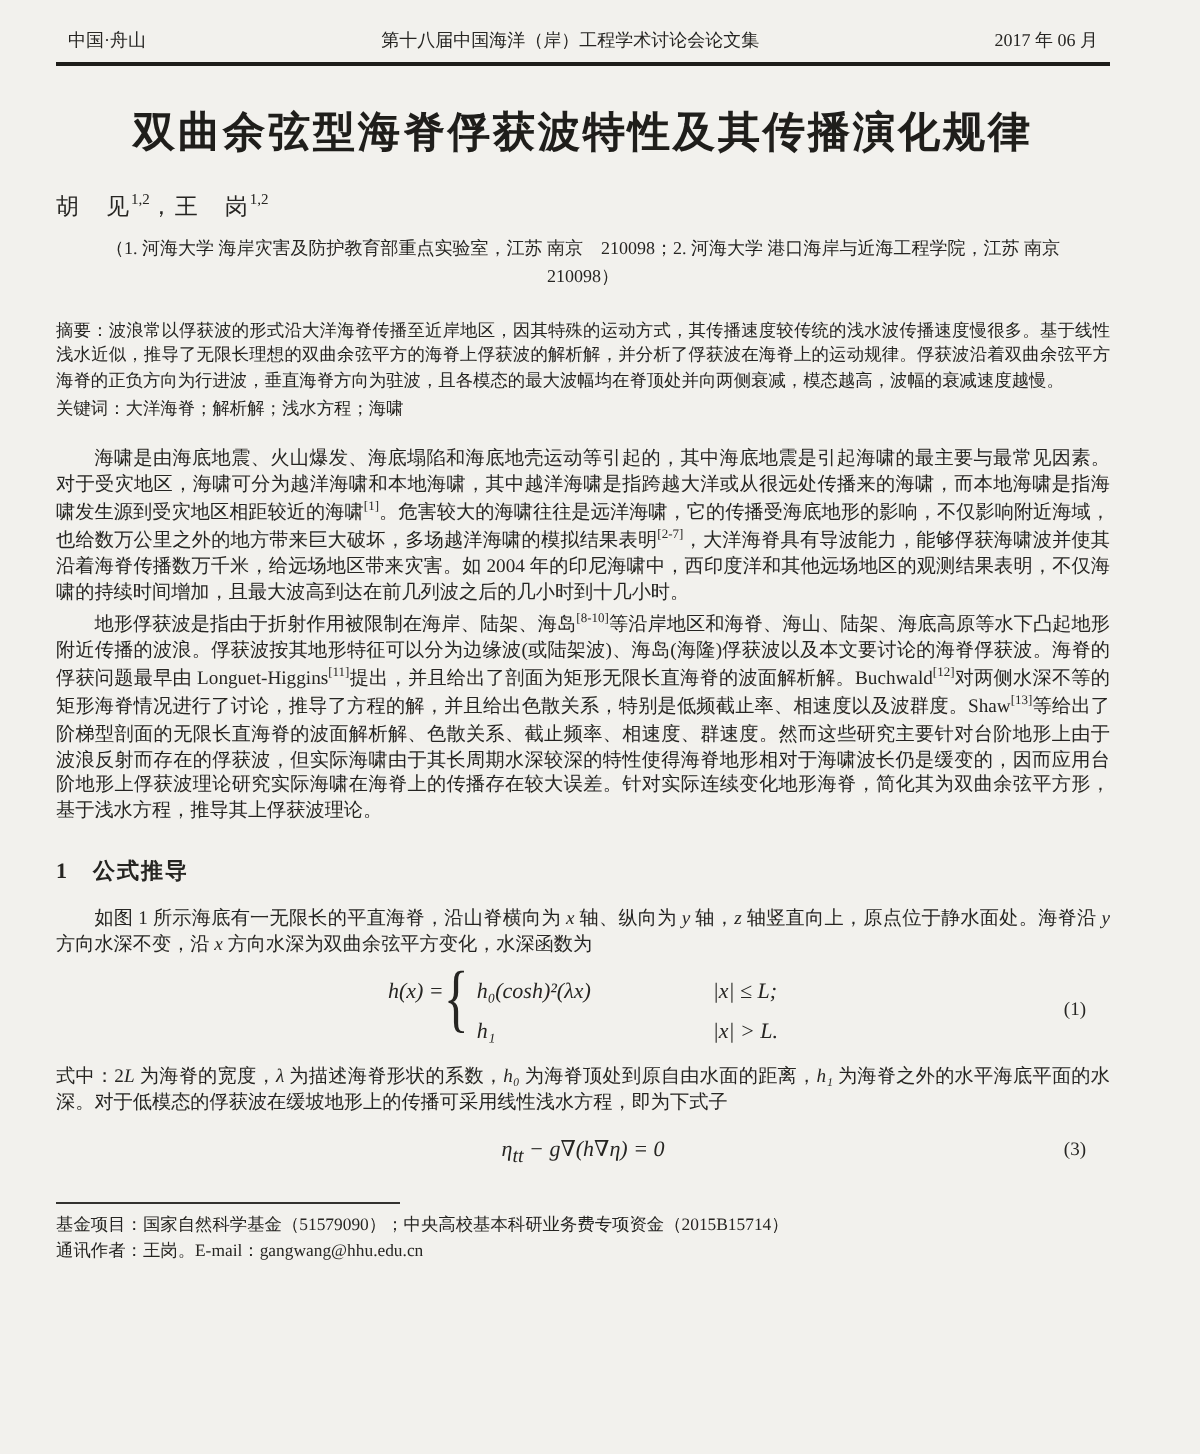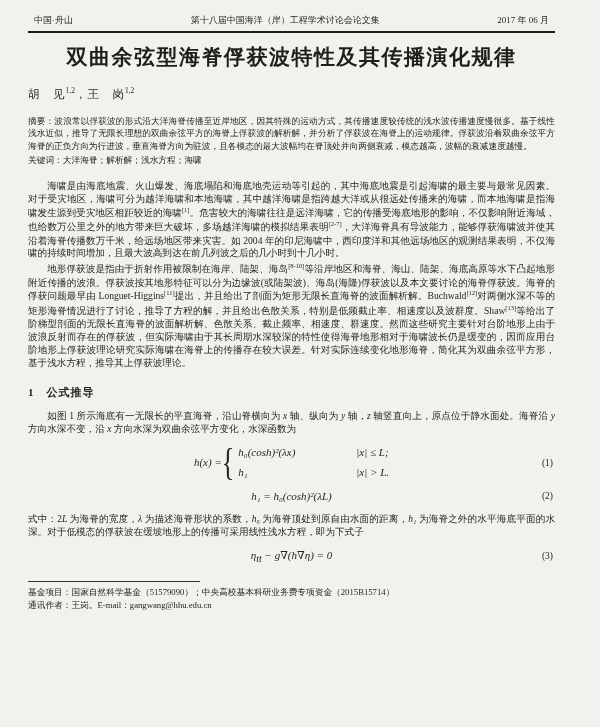--- a/index.html
+++ b/index.html
@@ -14,21 +14,21 @@
 
   .header {
     display:flex; justify-content:space-between; align-items:flex-end;
     font-size:9px; padding:2px 6px 4px 6px;
     border-bottom:2.5px solid #1e1d1a;
   }
   .header span { white-space:nowrap; }
 
   .title {
     text-align:center; font-size:21px; font-weight:bold;
-    margin-top:10px; letter-spacing:1.5px; color:#1f1e1b;
+    margin-top:19px; letter-spacing:1.5px; color:#1f1e1b;
   }
 
   .authors { font-size:11.5px; margin-top:15px; letter-spacing:1px; }
   .authors sup { font-size:7.5px; letter-spacing:0; }
 
   .affiliation {
     text-align:center; font-size:9px; margin-top:7px;
     line-height:1.55; padding:0 18px;
   }
 
@@ -40,22 +40,22 @@
   .keywords { margin-top:3px; font-size:8.7px; }
 
   .body-text { margin-top:13px; font-size:9.6px; line-height:1.35; text-align:justify; }
   .para { text-indent:2em; margin-top:2px; }
   .para sup, .abstract sup { font-size:6.5px; }
   .mi { font-style:italic; font-family:"Liberation Serif",serif; }
 
   .section-heading { font-size:11px; font-weight:bold; margin:16px 0 10px 0; letter-spacing:1px; }
 
   .eq {
-    position:relative; display:flex; justify-content:center; align-items:center;
-    font-size:11px; font-style:italic; margin:9px 0;
+    position:relative; display:flex; justify-content:center; 
+    font-size:11px; font-style:italic; margin:9px 10px;
   }
   .eq .num { position:absolute; right:2px; top:50%; transform:translateY(-50%); font-style:normal; font-size:9.5px; }
   .brace { font-size:26px; font-style:normal; font-weight:300; transform:scaleY(1.45); margin-right:4px; line-height:1; }
   .case-rows { display:flex; flex-direction:column; gap:5px;font-style:italic; }
   .case-row { display:flex; }
   .case-row .expr { min-width:108px; }
   .case-row .cond { margin-left:10px; }
   .eq sub { font-size:10px; font-style:italic; }
 
   .footnote { margin-top:16px; font-size:8.7px; line-height:1.5; }
@@ -72,20 +72,21 @@
   <div class="header">
     <span>中国·舟山</span>
     <span>第十八届中国海洋（岸）工程学术讨论会论文集</span>
     <span>2017 年 06 月</span>
   </div>
 
   <h1 class="title">双曲余弦型海脊俘获波特性及其传播演化规律</h1>
 
   <div class="authors"><span>胡　见</span><sup>1,2</sup><span>，王　岗</span><sup>1,2</sup></div>
 
+  <div class="affiliation">（1. 河海大学 海岸灾害及防护教育部重点实验室，江苏 南京　210098；2. 河海大学 港口海岸与近海工程学院，江苏 南京　210098）</div>
 
   <div class="abstract">
     <span class="bold-label">摘要：</span><span>波浪常以俘获波的形式沿大洋海脊传播至近岸地区，因其特殊的运动方式，其传播速度较传统的浅水波传播速度慢很多。基于线性浅水近似，推导了无限长理想的双曲余弦平方的海脊上俘获波的解析解，并分析了俘获波在海脊上的运动规律。俘获波沿着双曲余弦平方海脊的正负方向为行进波，垂直海脊方向为驻波，且各模态的最大波幅均在脊顶处并向两侧衰减，模态越高，波幅的衰减速度越慢。</span>
   </div>
 
   <div class="keywords">
     <span class="bold-label">关键词：</span><span>大洋海脊；解析解；浅水方程；海啸</span>
   </div>
 
   <div class="body-text">
@@ -105,24 +106,20 @@
           <span class="cond">|x| ≤ L;</span>
         </span>
         <span class="case-row">
           <span class="expr">h₁</span>
           <span class="cond">|x| &gt; L.</span>
         </span>
       </span>
       <span class="num">(1)</span>
     </div>
 
-    <div class="eq">
-      <span class="mi">h₁ = h₀(cosh)²(λL)</span>
-      <span class="num">(2)</span>
-    </div>
 
     <p><span>式中：2</span><span class="mi">L</span><span> 为海脊的宽度，</span><span class="mi">λ</span><span> 为描述海脊形状的系数，</span><span class="mi">h₀</span><span> 为海脊顶处到原自由水面的距离，</span><span class="mi">h₁</span><span> 为海脊之外的水平海底平面的水深。对于低模态的俘获波在缓坡地形上的传播可采用线性浅水方程，即为下式子</span></p>
 
     <div class="eq">
       <span><span class="mi">η</span><sub>tt</sub><span> − g∇(h∇η) = 0</span></span>
       <span class="num">(3)</span>
     </div>
   </div>
 
   <div class="footnote">

